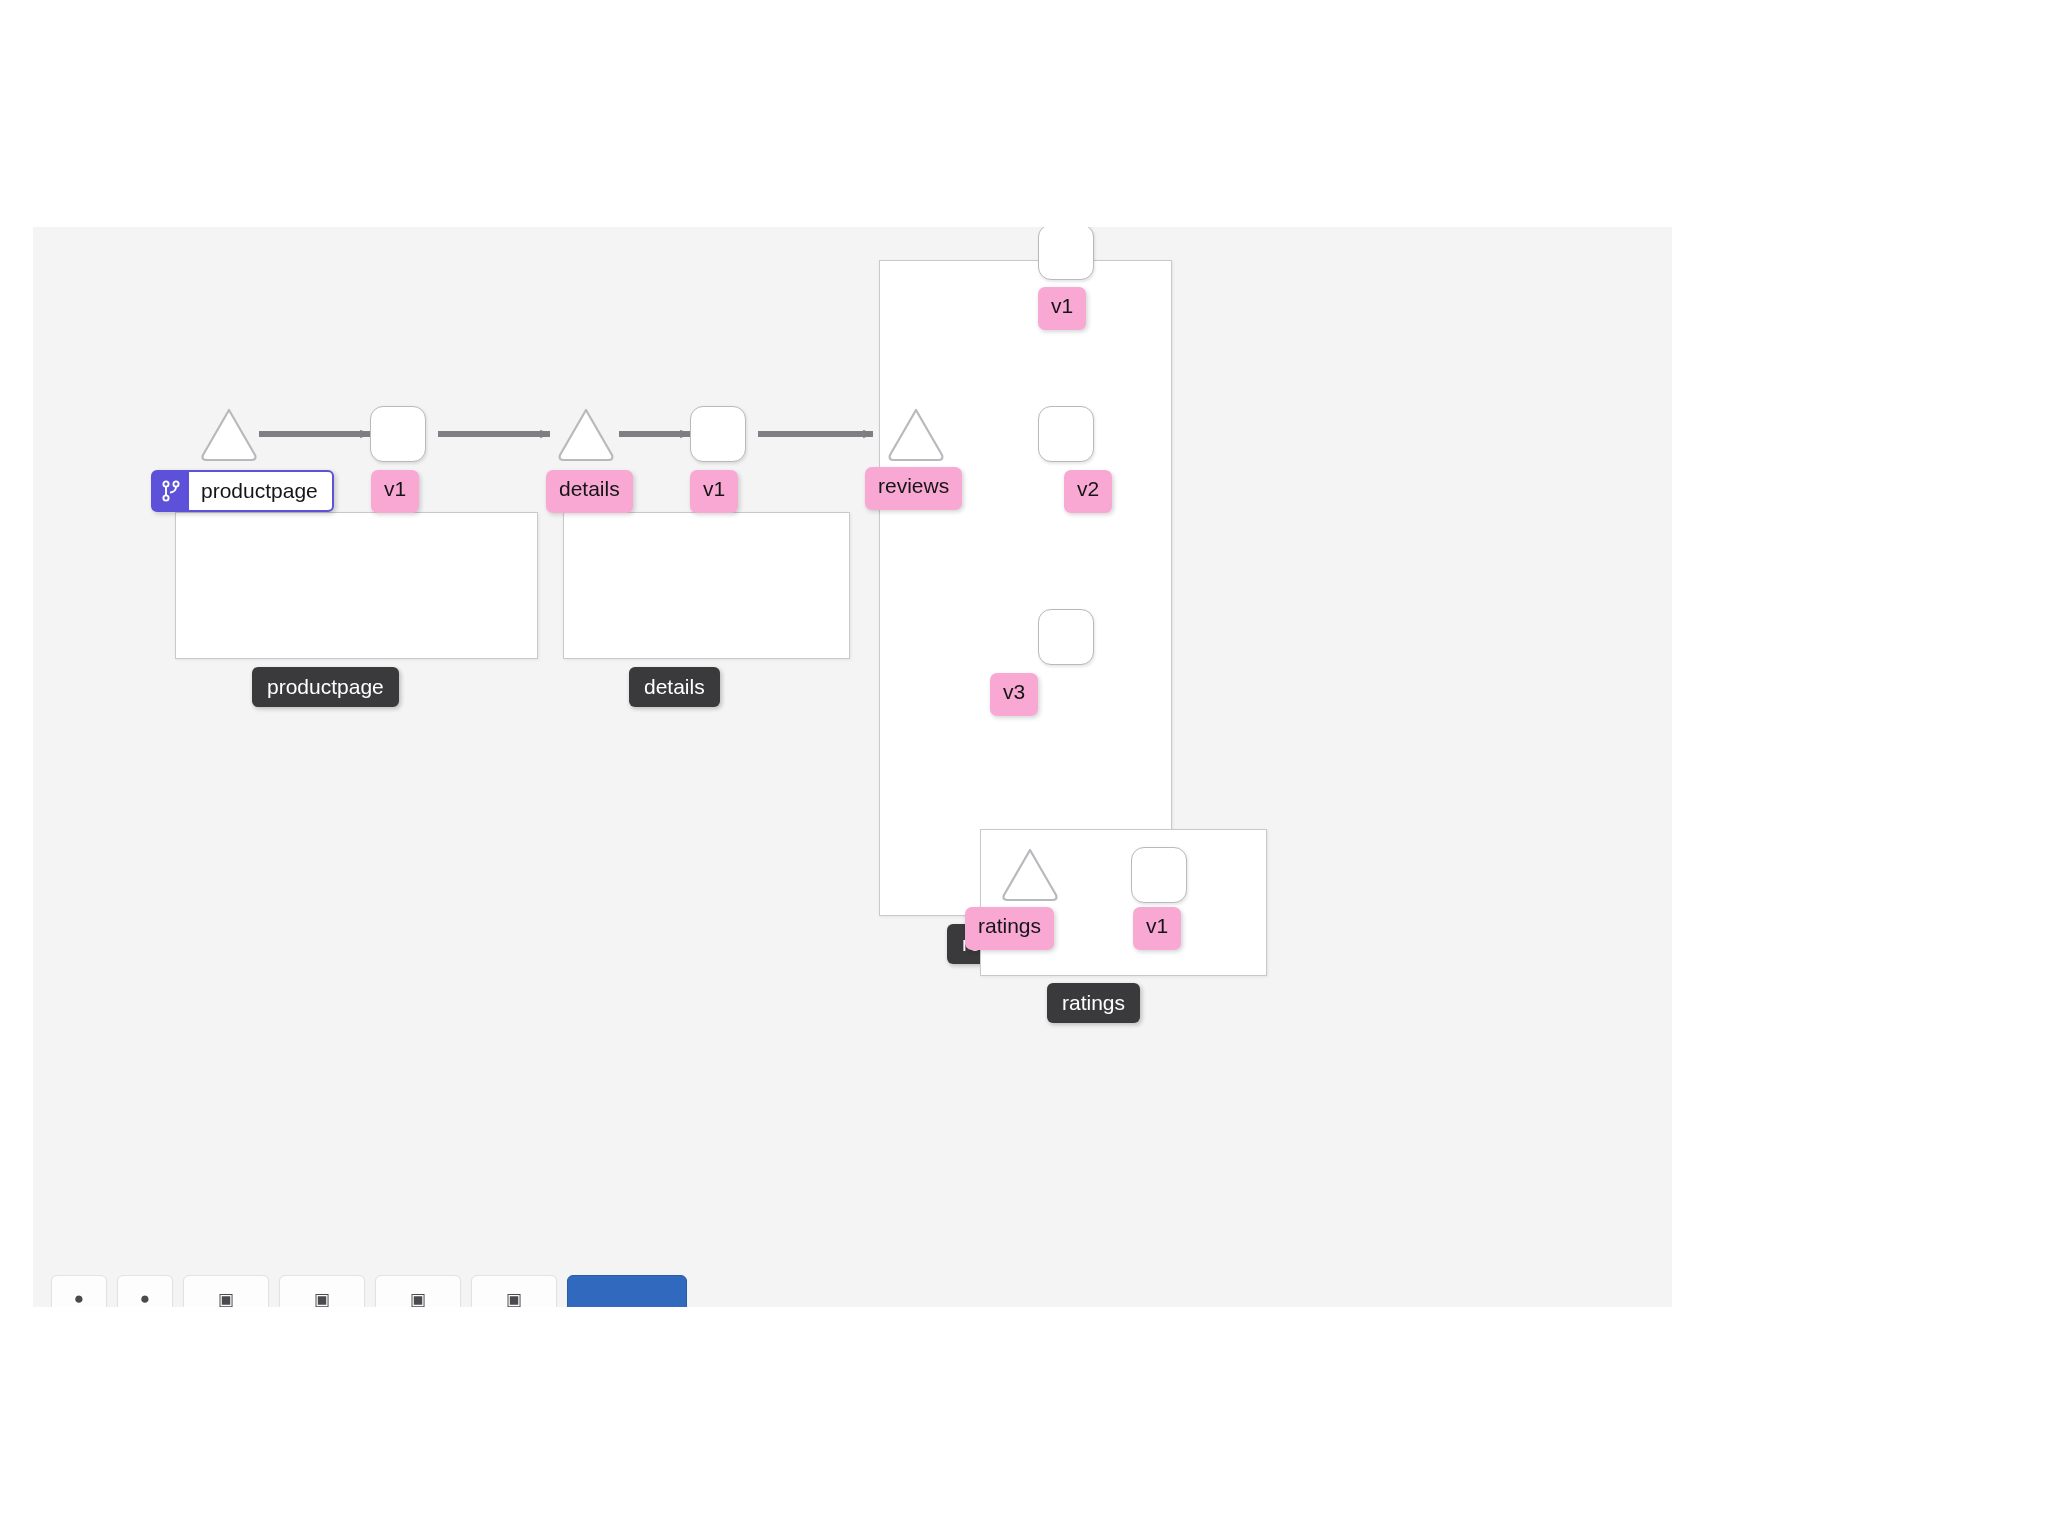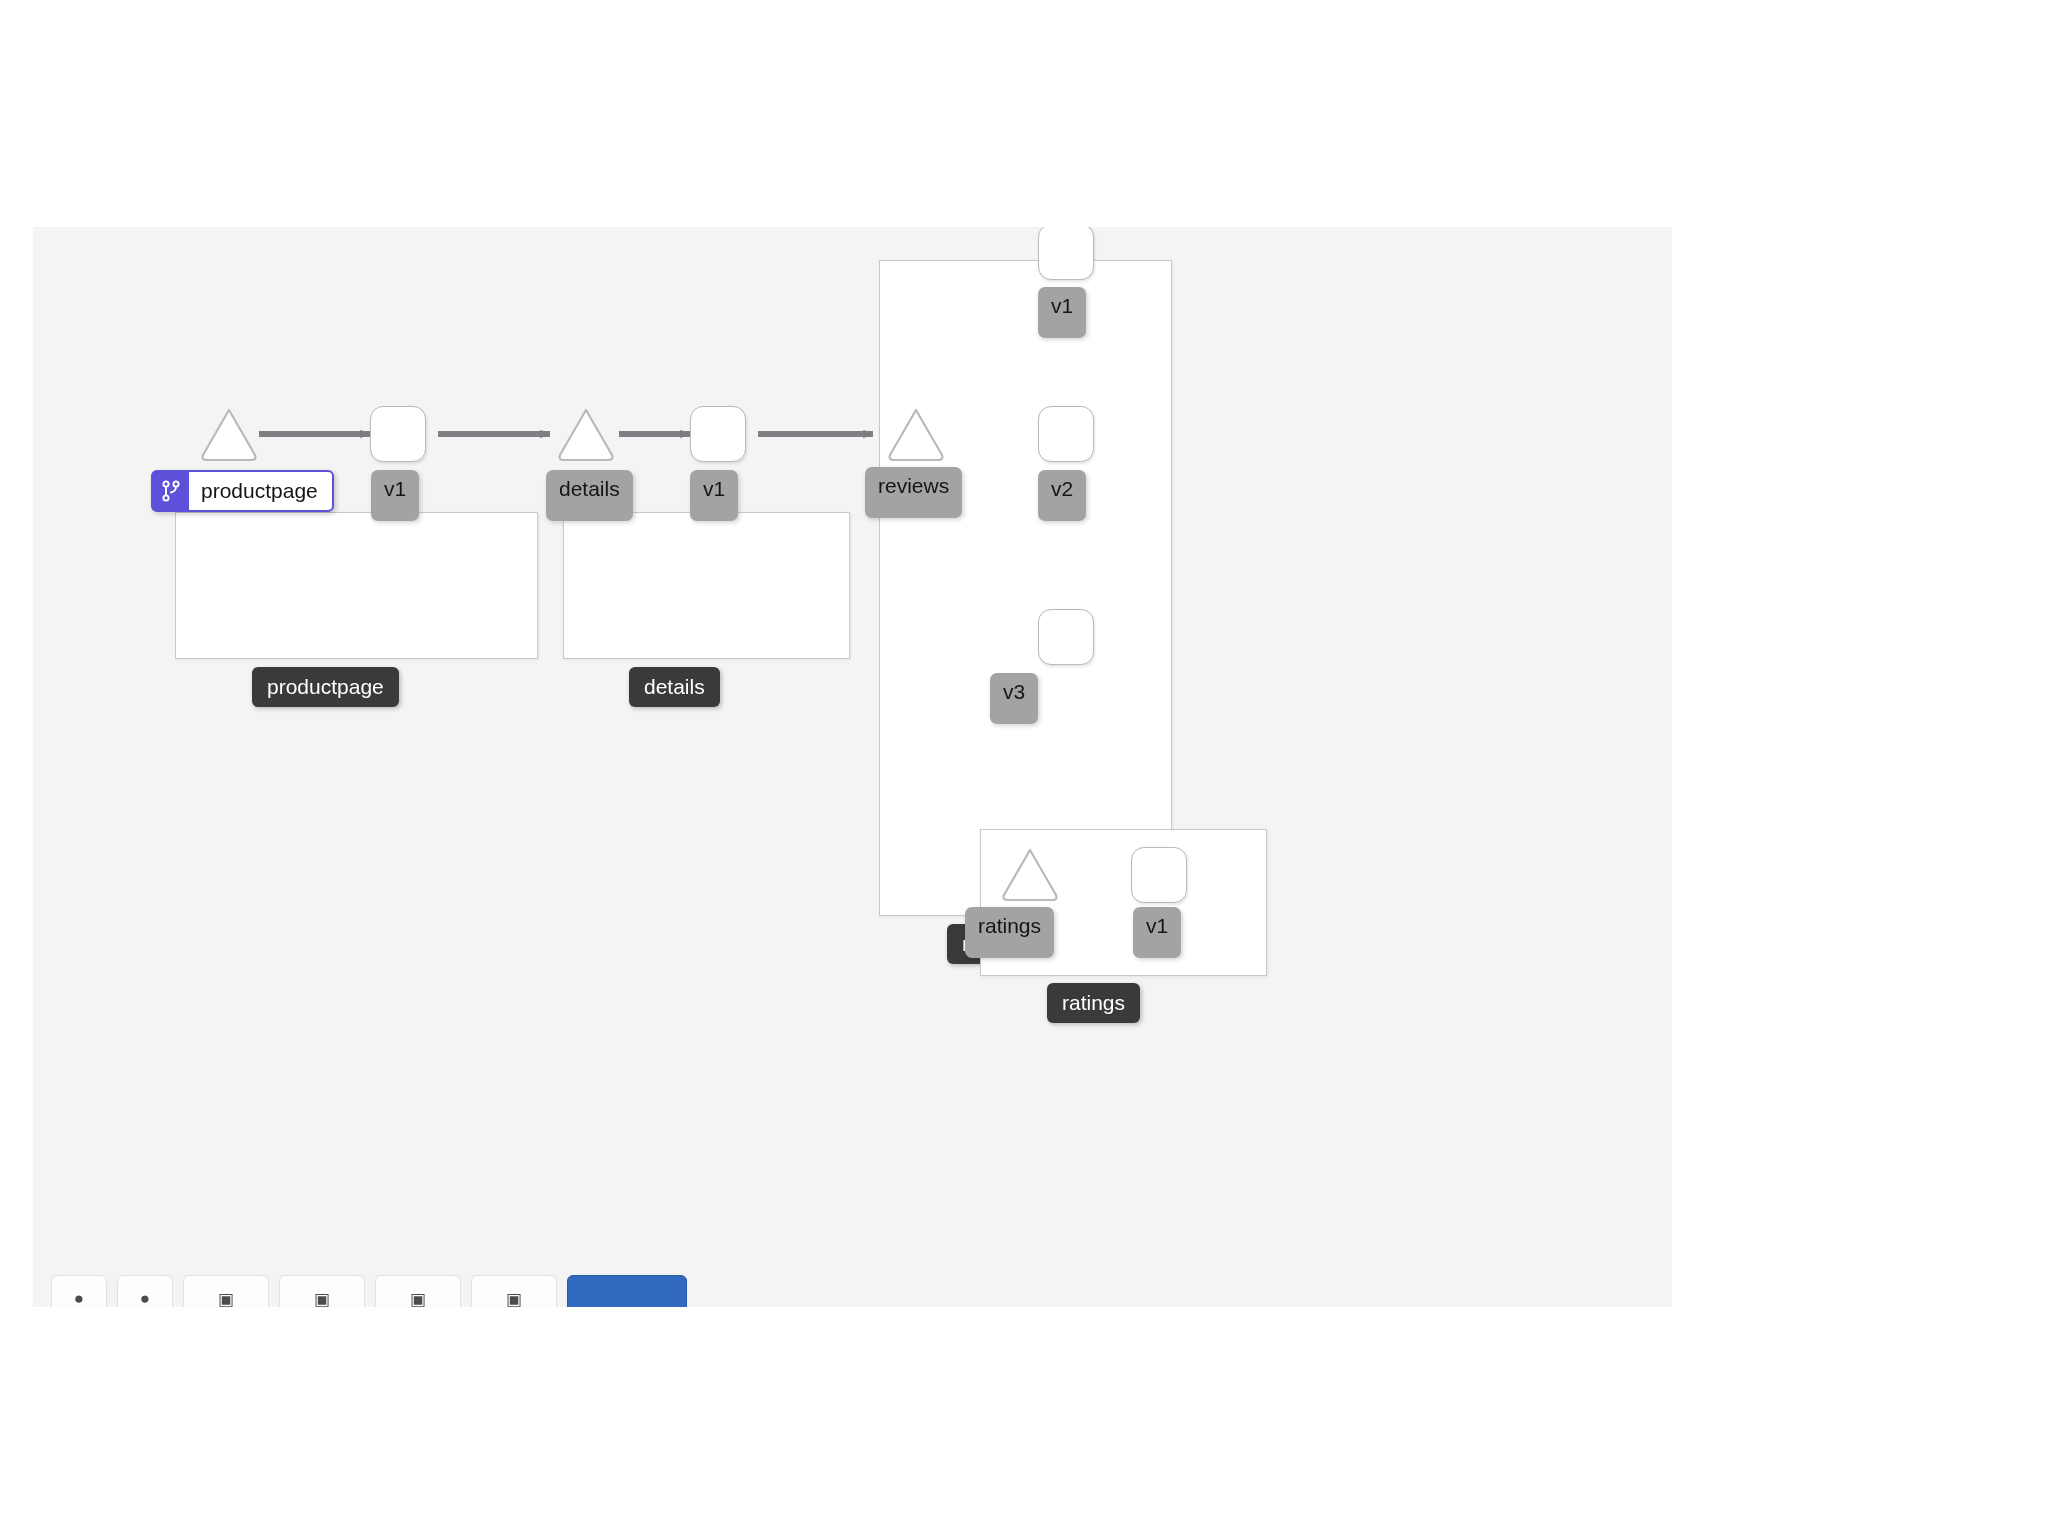--- a/index.html
+++ b/index.html
@@ -66,23 +66,23 @@
   .node-triangle {
     width: 60px;
     height: 56px;
   }
 
   .node-triangle svg { display: block; }
 
   
   .node-label {
     position: absolute;
-    background: #a3a3a3;
+    background: #f9a8d4;
     border-radius: 7px;
-    padding: 6px 13px 20px 13px;
+    padding: 6px 13px 12px 13px;
     font-size: 21px;
     line-height: 25px;
     color: #151515;
     white-space: nowrap;
     box-shadow: 1.5px 2px 4px rgba(0,0,0,0.16);
   }
 
   
   .node-label.badged {
     padding: 0;
@@ -242,21 +242,21 @@
       <svg width="60" height="56" viewBox="0 0 60 56" xmlns="http://www.w3.org/2000/svg">
         <path d="M30 3 L56 48 Q58 53 52 53 L8 53 Q2 53 4 48 Z" fill="#ffffff" stroke="#b9b9bd" stroke-width="2.2" stroke-linejoin="round"></path>
       </svg>
     </div>
     <div class="node-label" style="left:832px; top:240px;">reviews</div>
 
     <div class="node-shape node-box" style="left:1005px; top:-3px;"></div>
     <div class="node-label" style="left:1005px; top:60px;">v1</div>
 
     <div class="node-shape node-box" style="left:1005px; top:179px;"></div>
-    <div class="node-label" style="left:1005px; top:243px;">v2</div>
+    <div class="node-label" style="left:1031px; top:243px;">v2</div>
 
     <div class="node-shape node-box" style="left:1005px; top:382px;"></div>
     <div class="node-label" style="left:957px; top:446px;">v3</div>
 
     <div class="cluster-tag" style="left:914px; top:697px;">reviews</div>
 
     <div class="cluster" style="left:947px; top:602px; width:287px; height:147px;"></div>
 
     <div class="node-shape node-triangle" style="left:967px; top:620px;">
       <svg width="60" height="56" viewBox="0 0 60 56" xmlns="http://www.w3.org/2000/svg">

